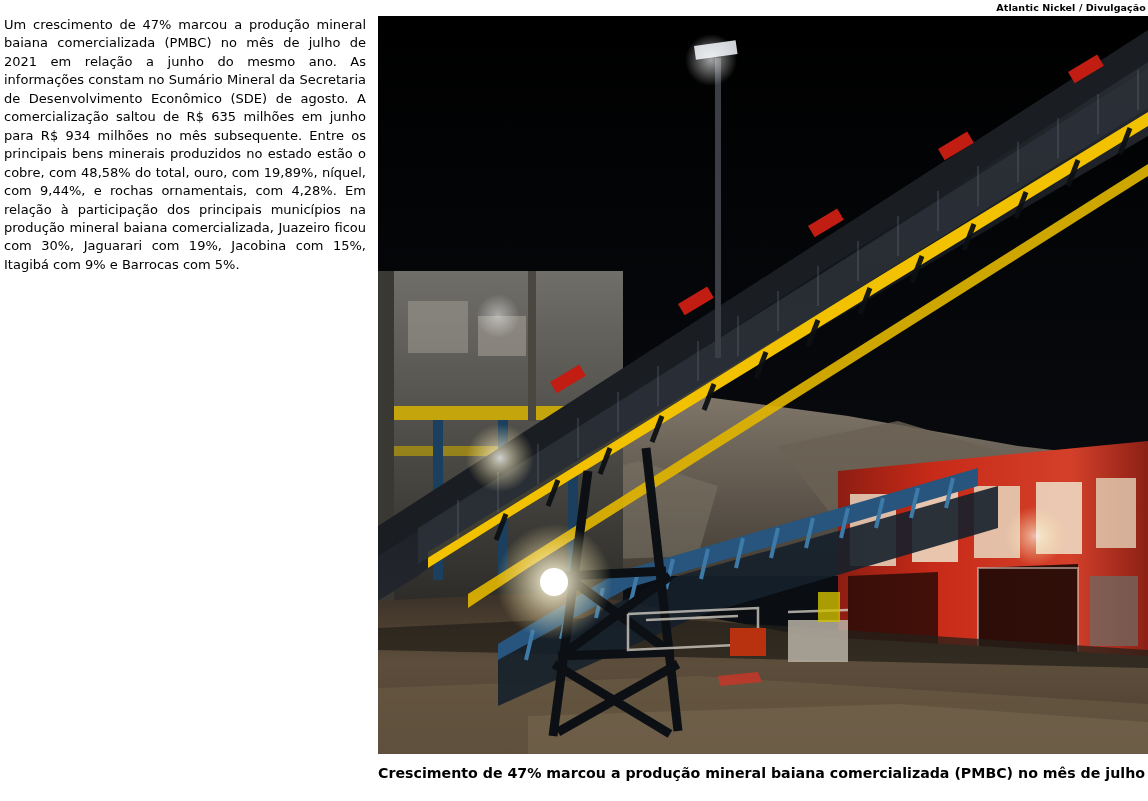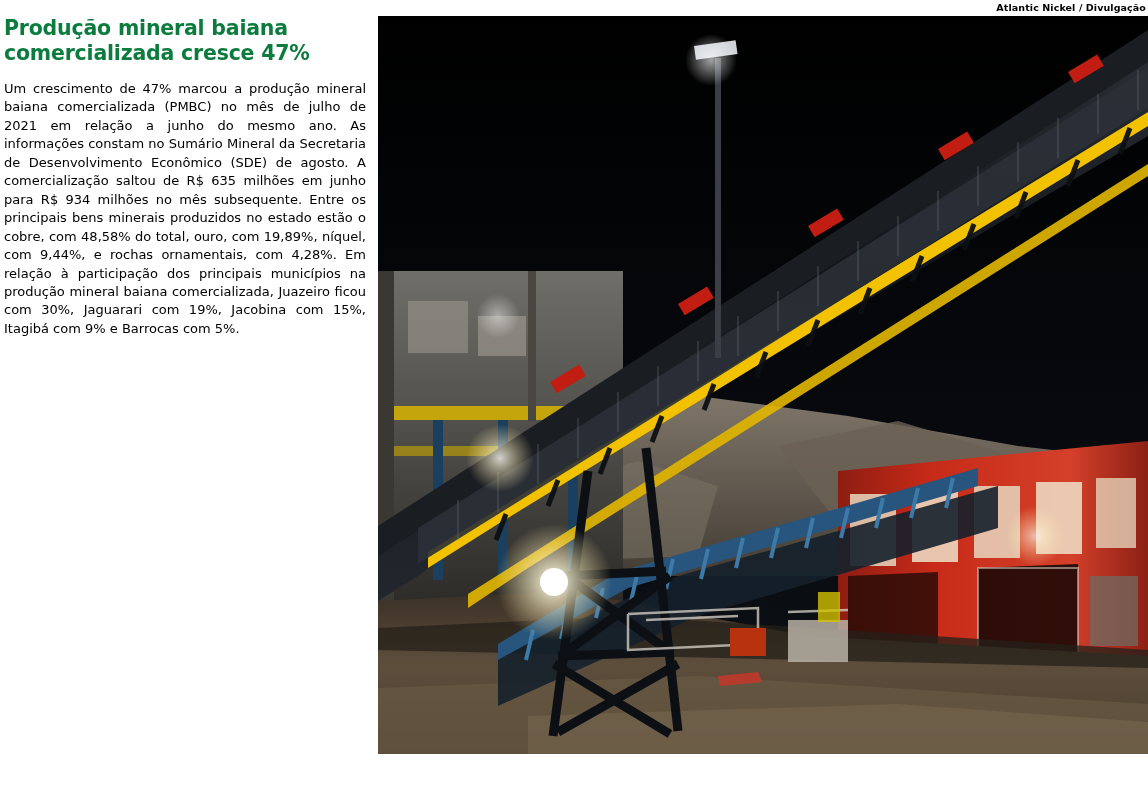--- a/index.html
+++ b/index.html
@@ -105,21 +105,20 @@
   }
 </style>
 </head>
 <body>
 
 <div class="page">
 
   <div class="margin-rule"></div>
 
   <div class="article">
-    <h1 class="headline">Produção mineral baiana comercializada cresce 47%</h1>
     <p class="body-text">Um crescimento de 47% marcou a produção mineral baiana comercializada (PMBC) no mês de julho de 2021 em relação a junho do mesmo ano. As informações constam no Sumário Mineral da Secretaria de Desenvolvimento Econômico (SDE) de agosto. A comercialização saltou de R$ 635 milhões em junho para R$ 934 milhões no mês subsequente. Entre os principais bens minerais produzidos no estado estão o cobre, com 48,58% do total, ouro, com 19,89%, níquel, com 9,44%, e rochas ornamentais, com 4,28%. Em relação à participação dos principais municípios na produção mineral baiana comercializada, Juazeiro ficou com 30%, Jaguarari com 19%, Jacobina com 15%, Itagibá com 9% e Barrocas com 5%.</p>
   </div>
 
   <div class="photo-block">
 
     <div class="credit">Atlantic Nickel / Divulgação</div>
 
     <div class="photo">
       <svg viewBox="0 0 770 738" preserveAspectRatio="none">
         <defs>
@@ -303,15 +302,16 @@
         <path d="M340 660 L380 656 L384 666 L342 670 Z" fill="#c0392b" opacity="0.9"></path>
 
         <circle cx="176" cy="566" r="58" fill="url(#flare)"></circle>
         <circle cx="176" cy="566" r="14" fill="#ffffff"></circle>
         <circle cx="122" cy="442" r="34" fill="url(#flare)" opacity="0.8"></circle>
         <circle cx="657" cy="520" r="30" fill="url(#flare)" opacity="0.65"></circle>
         <circle cx="120" cy="300" r="22" fill="url(#glow2)" opacity="0.5"></circle>
       </svg>
     </div>
 
+    <div class="caption">Crescimento de 47% marcou a produção mineral baiana comercializada (PMBC) no mês de julho</div>
   </div>
 
 </div>
 
 </body></html>

